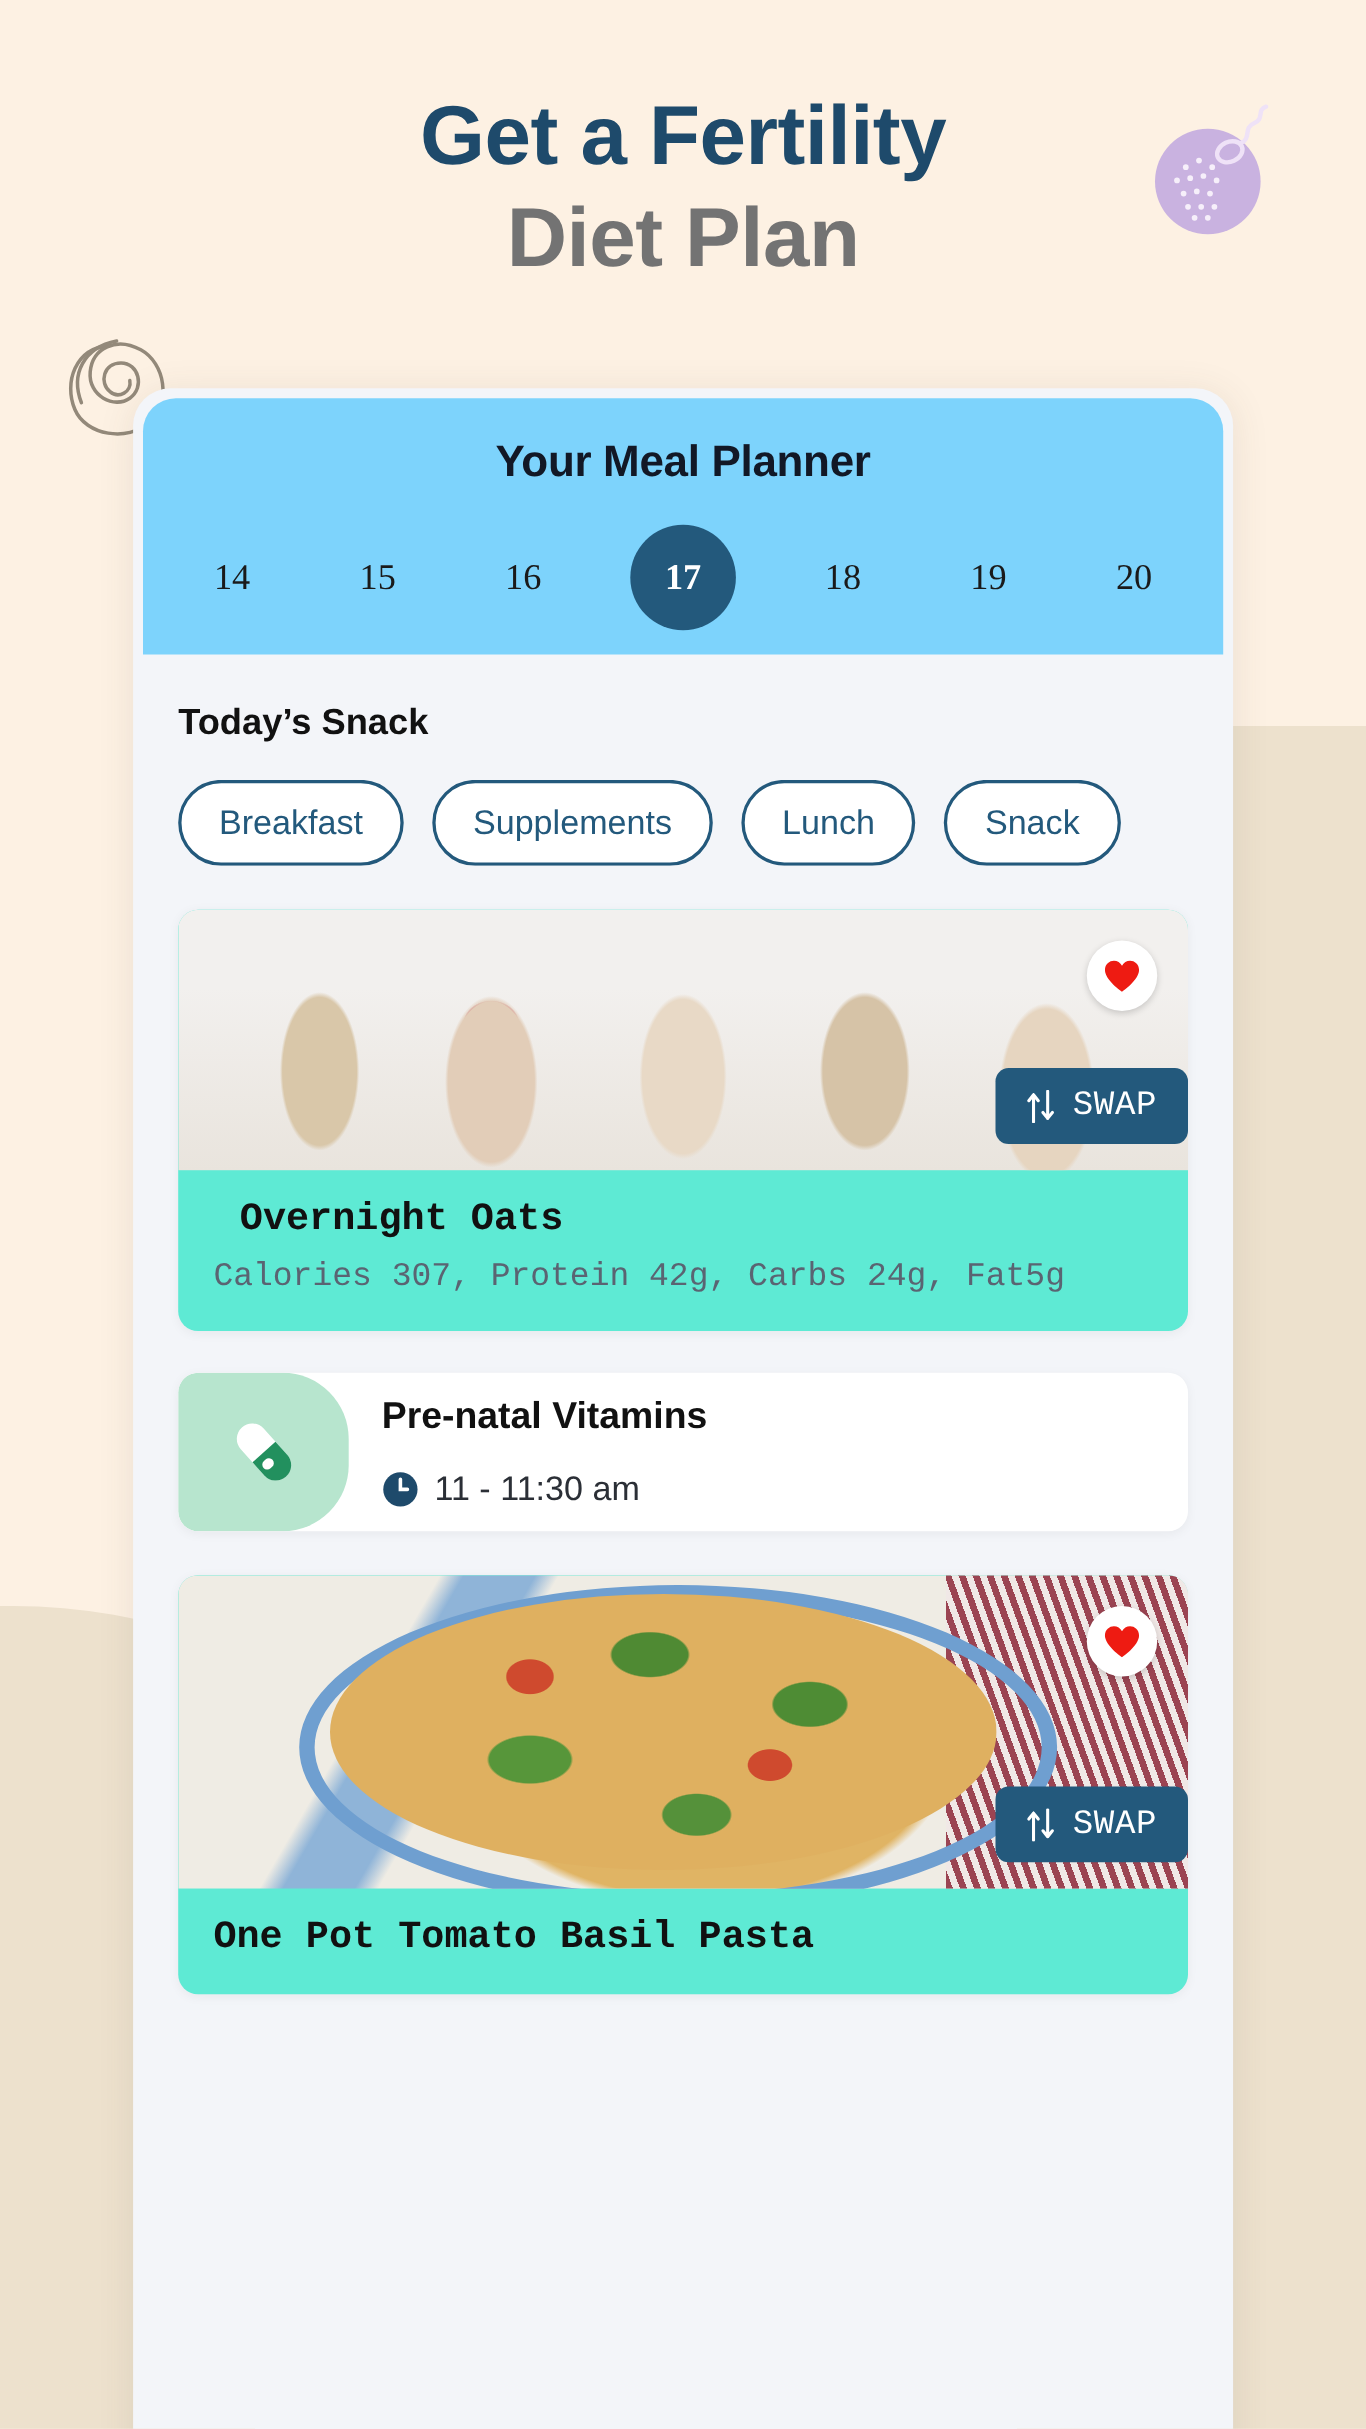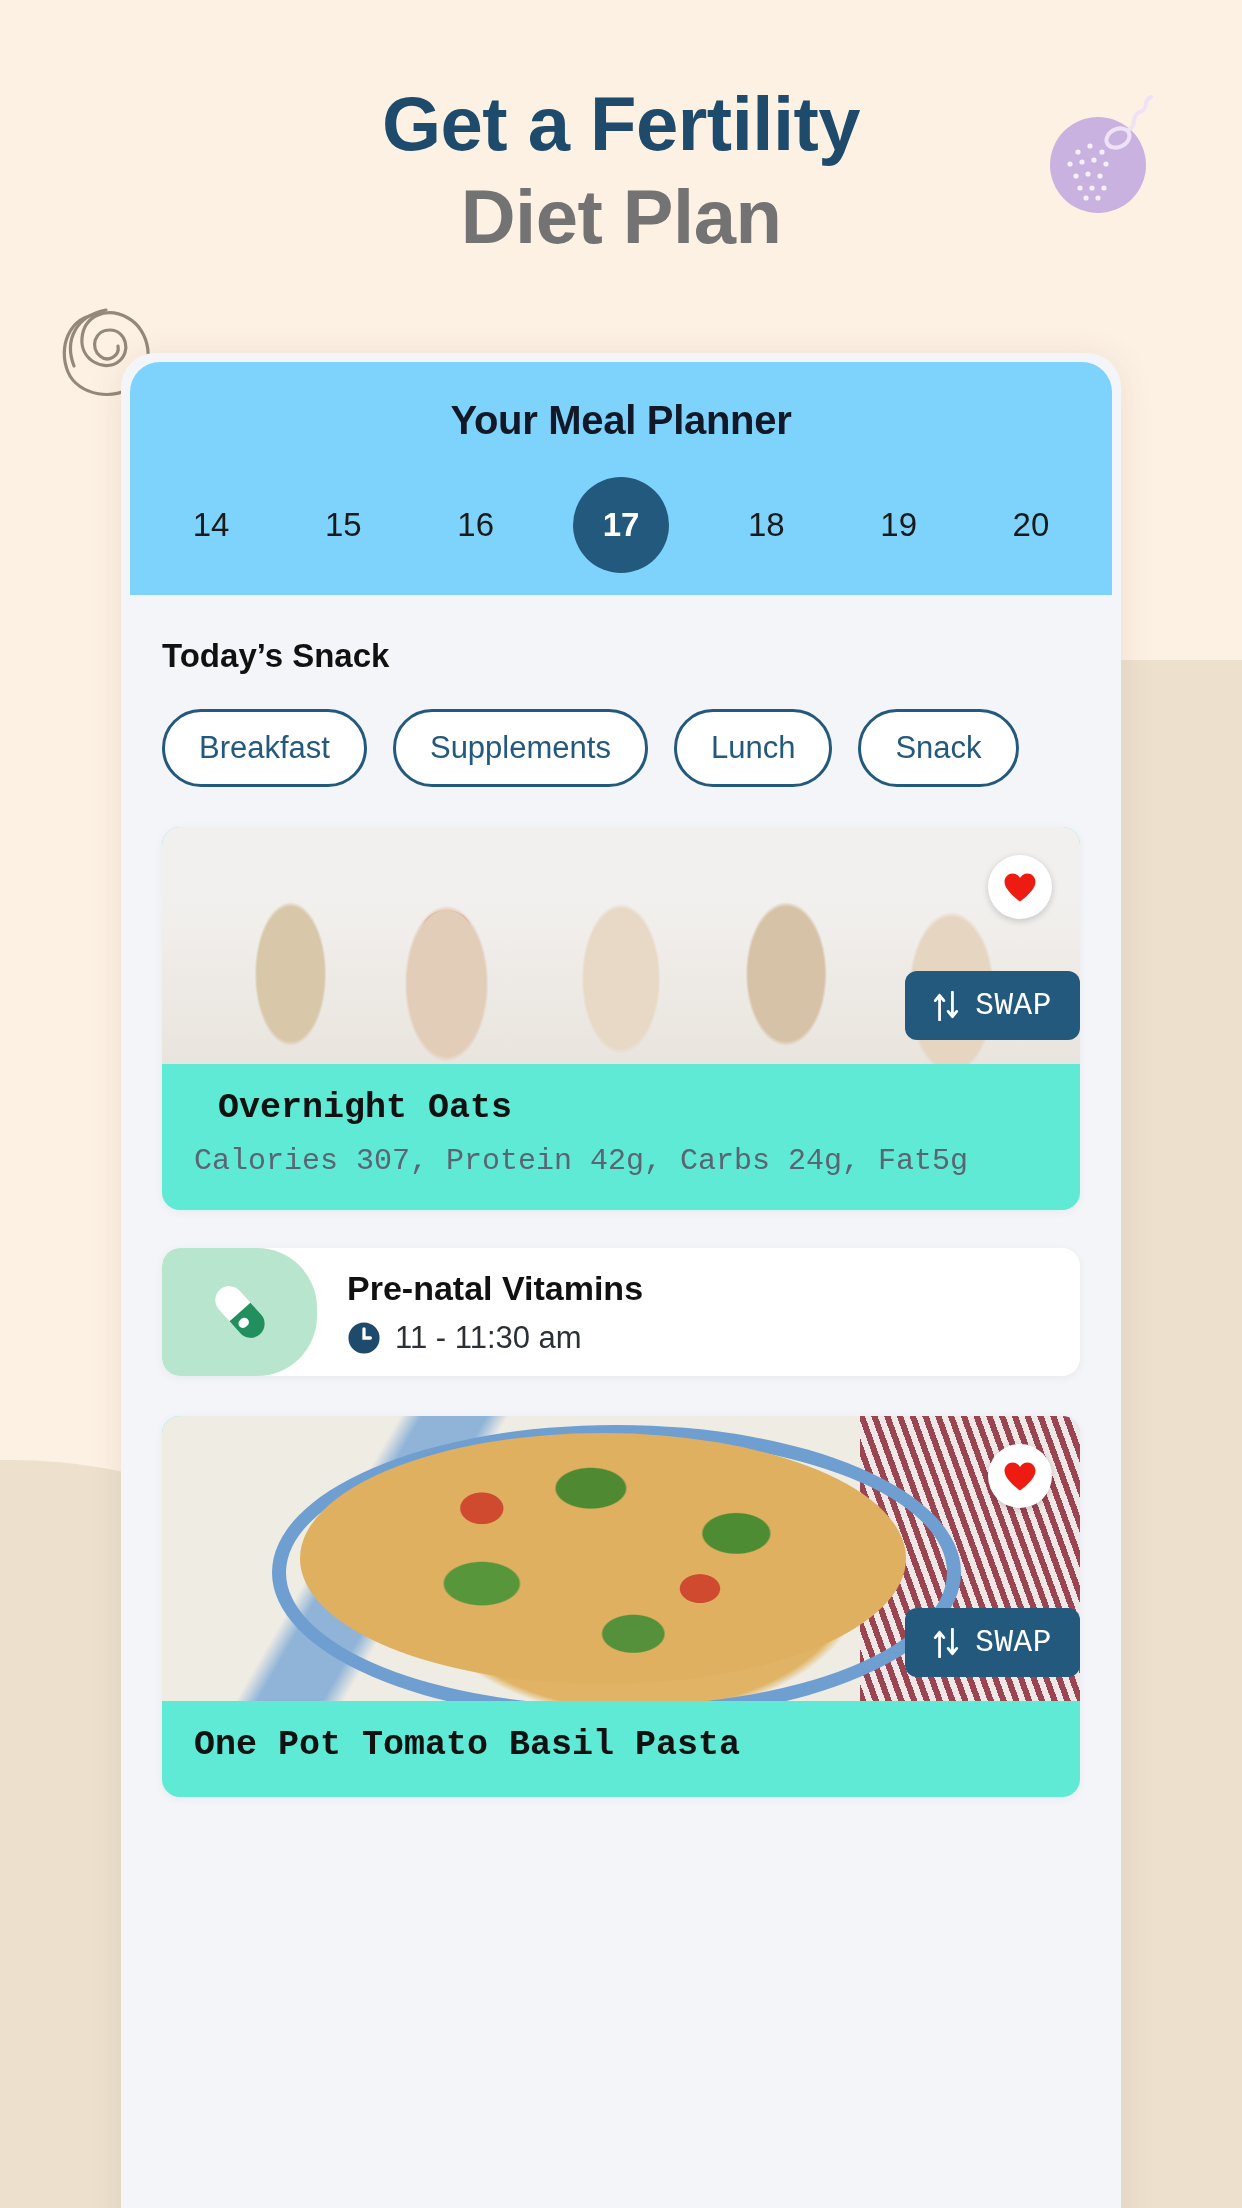--- a/index.html
+++ b/index.html
@@ -76,20 +76,21 @@
     color:#5A6472;
     margin-top:20px;
   }
   #day-strip {
     display:flex;
     justify-content:space-between;
     align-items:flex-start;
     padding:0 46px;
     margin-top:34px;
     height:96px;
+    font-family:Liberation Serif, serif;
   }
   .day-cell {
     width:70px; height:96px;
     display:flex; align-items:center; justify-content:center;
     font-size:33px; color:#1A1A1A;
     border-radius:50%;
   }
   .day-cell.active {
     background:#23597C;
     color:#FFFFFF;
@@ -164,21 +165,21 @@
     min-height:128px;
     box-shadow:0 2px 10px rgba(0,0,0,.05);
   }
   #supplement-icon-box {
     width:155px;
     background:#B7E5CE;
     border-radius:18px 60px 60px 18px;
     display:flex; align-items:center; justify-content:center;
     flex:none;
   }
-  #supplement-text { padding:20px 0 20px 30px; display:flex; flex-direction:column; justify-content:flex-end; }
+  #supplement-text { padding:20px 0 20px 30px; display:flex; flex-direction:column; justify-content:flex-start;gap:17px; }
   #supplement-name { font-size:34px; font-weight:bold; color:#111111; }
   #supplement-time-row { display:flex; align-items:center; gap:14px; margin-top:12px; }
   #supplement-time { font-size:31px; color:#2B2F36; }
 
   
   .photo-oats {
     position:absolute; inset:0;
     background:
       radial-gradient(ellipse 60px 120px at 14% 62%, #d9c7a9 0 56%, transparent 60%),
       radial-gradient(ellipse 70px 130px at 31% 66%, #e2cdb8 0 56%, transparent 60%),

